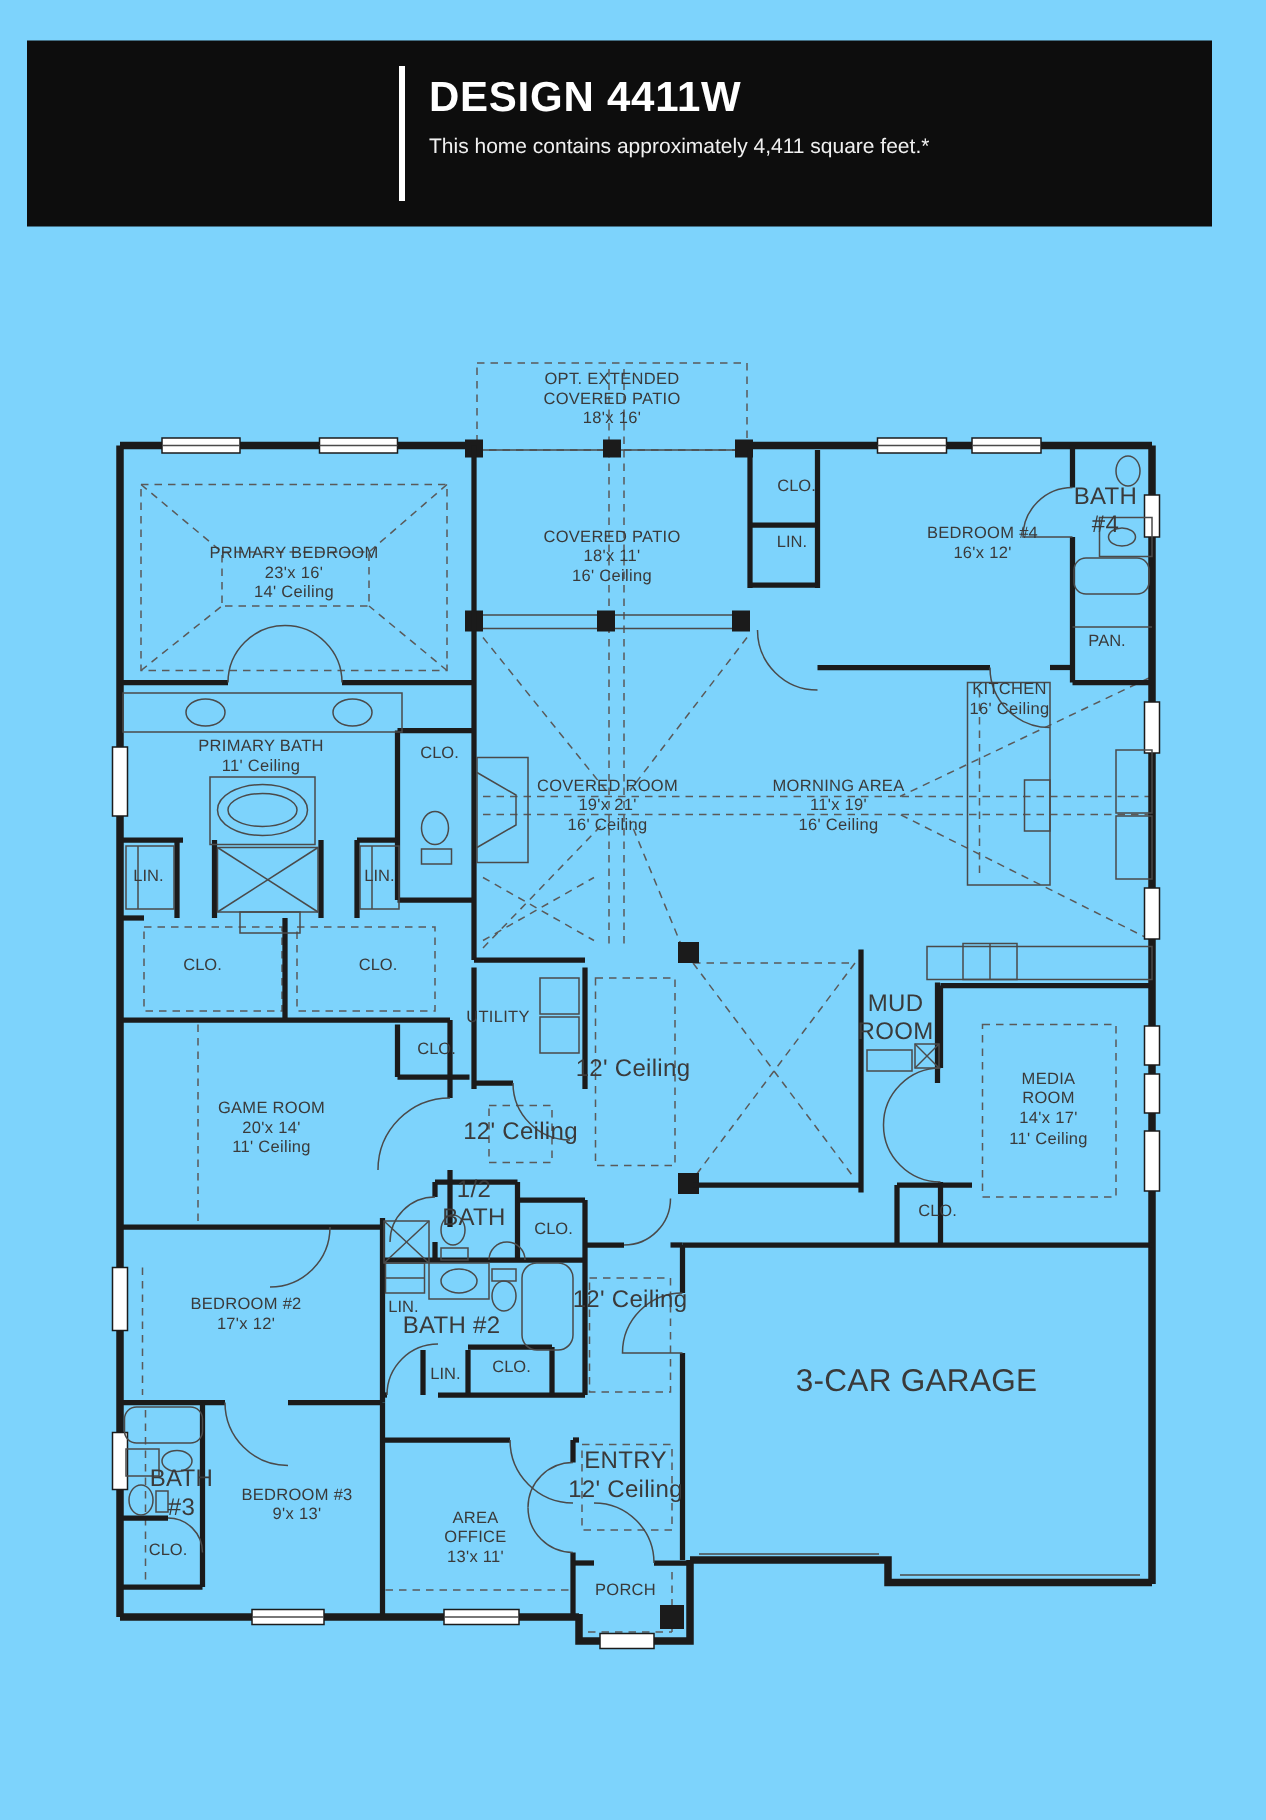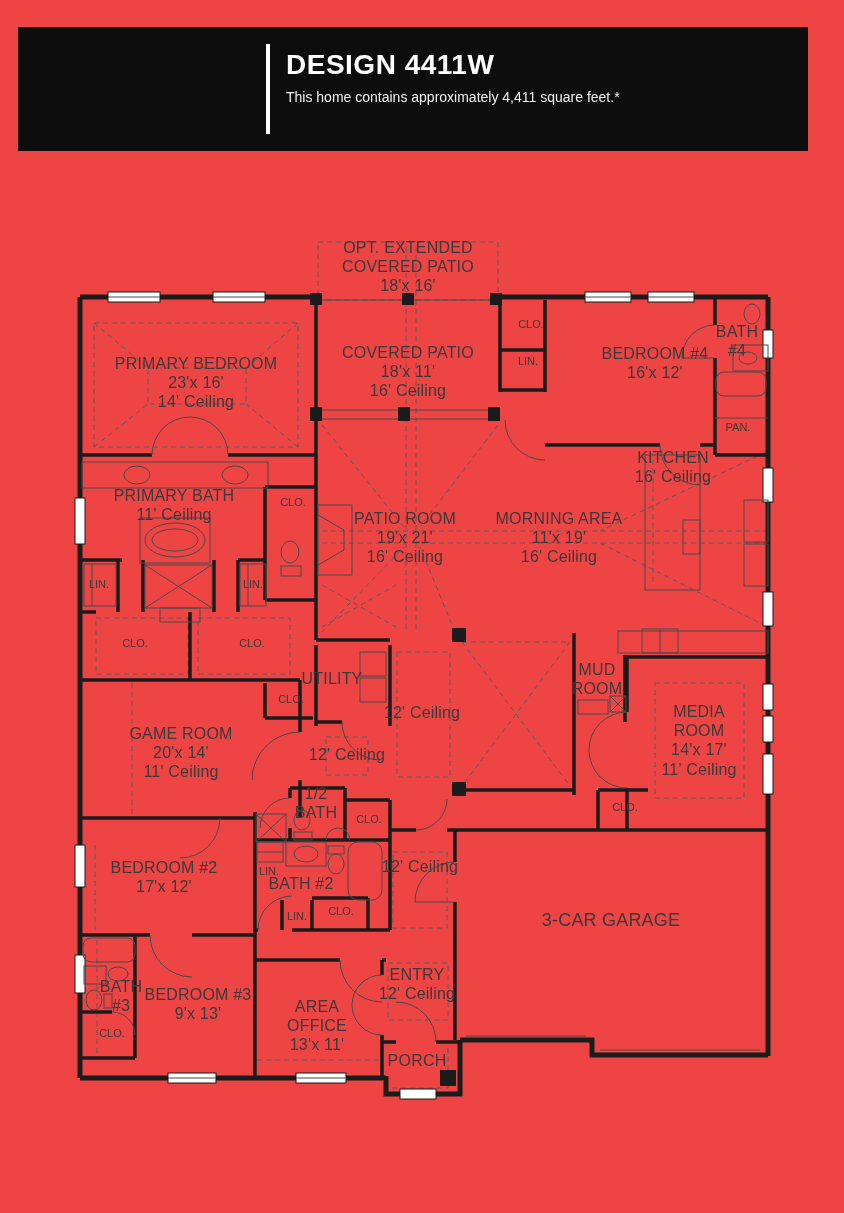--- a/index.html
+++ b/index.html
@@ -1,28 +1,28 @@
 <!DOCTYPE html>
 <html><head>
 <meta charset="utf-8">
 <style>
   html,body{margin:0;padding:0;background:#fff;}
-  #page{position:relative;width:844px;height:1213px;background:#ef4444;overflow:hidden;
+  #page{position:relative;width:844px;height:1213px;background:#7dd3fc;overflow:hidden;
         font-family:"Liberation Sans",sans-serif;}
   
   #hdr{position:absolute;left:18px;top:27px;width:790px;height:124px;background:#0d0d0d;}
   #hdr .vbar{position:absolute;left:248px;top:17px;width:4px;height:90px;background:#fff;}
   #hdr .title{position:absolute;left:268px;top:22px;color:#fff;font-size:28px;font-weight:bold;letter-spacing:.5px;}
   #hdr .sub{position:absolute;left:268px;top:62px;color:#f0f0f0;font-size:14px;}
   
   #plan{position:absolute;left:0;top:0;width:844px;height:1213px;}
   .lbl{position:absolute;transform:translate(-50%,-50%);text-align:center;color:#3a3a3a;
-       line-height:1.2;white-space:nowrap;font-size:16px;letter-spacing:.2px;}
+       line-height:1.2;white-space:nowrap;font-size:11px;letter-spacing:.2px;}
   .lbl span{display:block;}
-  .lbl.lg{font-size:18px;text-align:right;}
+  .lbl.lg{font-size:21px;text-align:right;}
   .lbl.md{font-size:16px;}
   .lbl.sm{font-size:11px;letter-spacing:0;}
   svg{position:absolute;left:0;top:0;}
   .xw{stroke:#1b1b1b;stroke-width:5;fill:none;}
   .iw{stroke:#1b1b1b;stroke-width:3.5;fill:none;}
   .tn{stroke:#4a4a4a;stroke-width:1;fill:none;}
   .dsh{stroke:#5a5a5a;stroke-width:1;fill:none;stroke-dasharray:5 4;}
   .post{fill:#1b1b1b;stroke:none;}
   .win{fill:#fff;stroke:#1b1b1b;stroke-width:1;}
 </style>
@@ -341,21 +341,21 @@
     <div class="lbl sm" style="left:738px;top:428px">PAN.</div>
     <div class="lbl" style="left:673px;top:467px">
       <span>KITCHEN</span>
       <span>16' Ceiling</span>
     </div>
     <div class="lbl" style="left:174px;top:505px">
       <span>PRIMARY BATH</span>
       <span>11' Ceiling</span>
     </div>
     <div class="lbl" style="left:405px;top:538px">
-      <span>PATIO ROOM</span>
+      <span>COVERED ROOM</span>
       <span>19'x 21'</span>
       <span>16' Ceiling</span>
     </div>
     <div class="lbl" style="left:559px;top:538px">
       <span>MORNING AREA</span>
       <span>11'x 19'</span>
       <span>16' Ceiling</span>
     </div>
     <div class="lbl" style="left:332px;top:679px">UTILITY</div>
     <div class="lbl" style="left:181px;top:753px">

